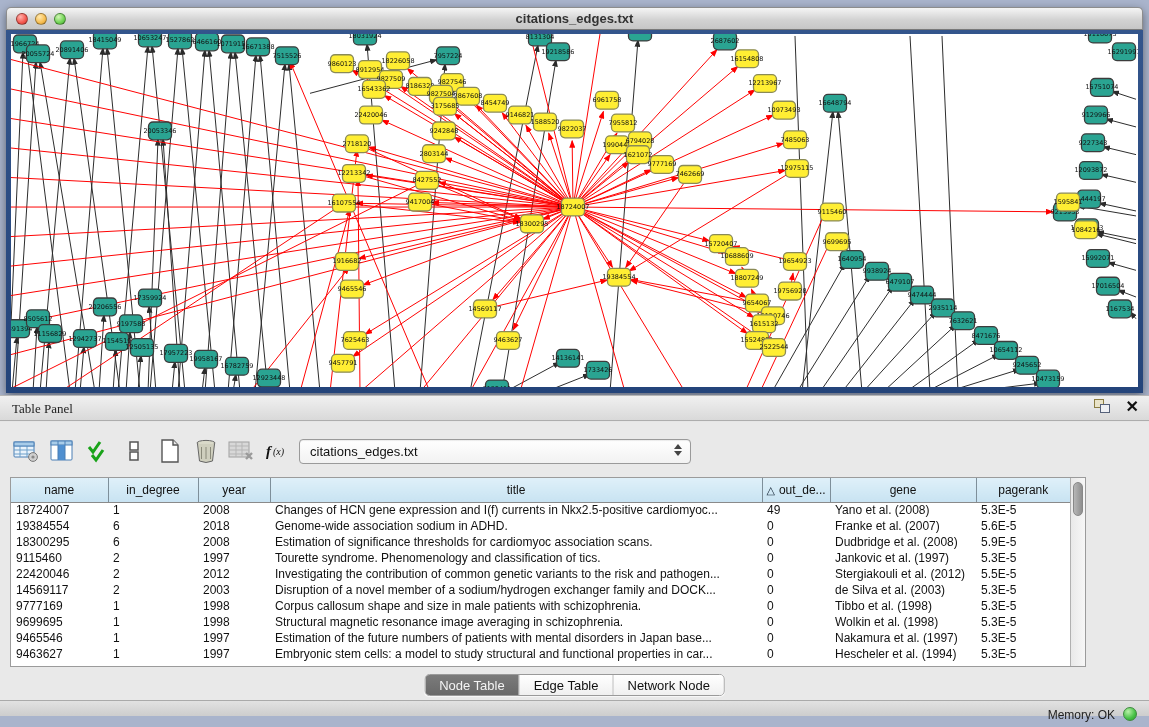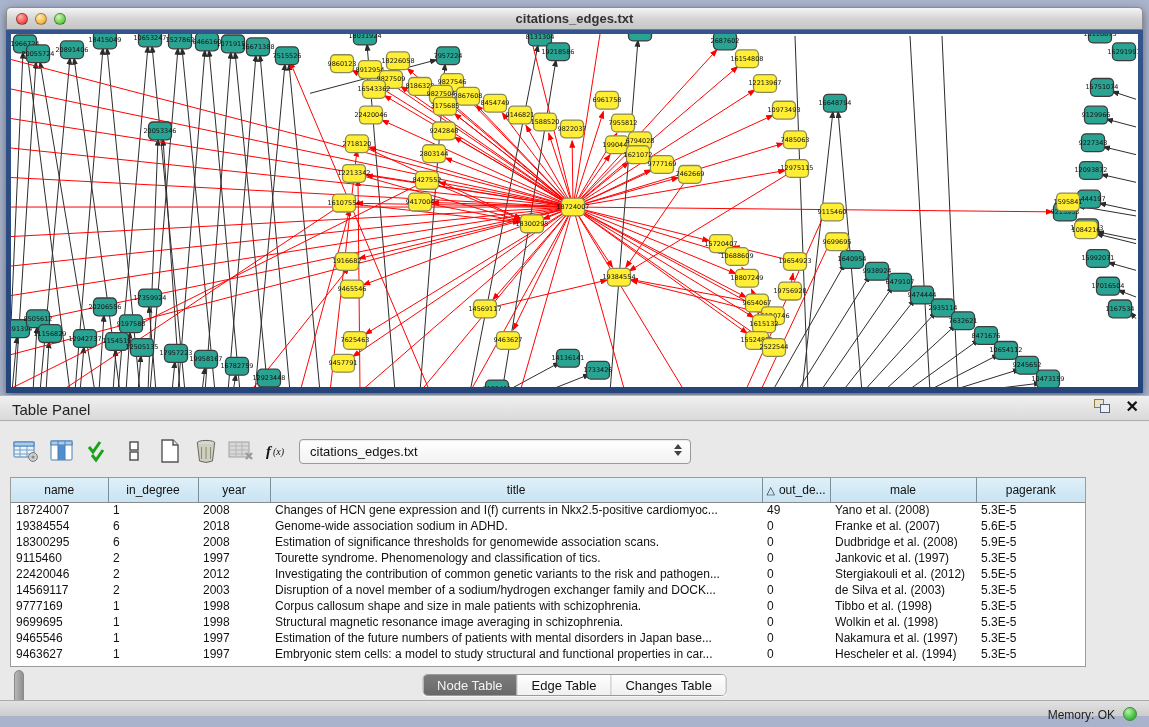--- a/index.html
+++ b/index.html
@@ -21,42 +21,42 @@
   .light.green { background:radial-gradient(circle at 35% 30%, #d2f5b6, #6fd353 60%, #4da235); }
   .view-frame { position:absolute; left:0; top:23px; right:0; bottom:0;
     background:linear-gradient(#33558c,#24447a); padding:4px 5px 6px 5px; }
   .net-canvas { width:100%; height:100%; background:#ffffff; position:relative; overflow:hidden; }
   .net-canvas svg { display:block; width:100%; height:100%; }
 
   
   .table-panel { position:absolute; left:0; top:395px; width:1149px; height:305px; background:#e6e6e6; }
   .panel-header { height:26px; background:linear-gradient(#f0f0f0,#d9d9d9);
     border-top:1px solid #b5b5b5; border-bottom:1px solid #adadad; position:relative; }
-  .panel-title { position:absolute; left:12px; top:5px; font-size:15px; color:#222; }
+  .panel-title { position:absolute; left:12px; top:5px; font-size:13px; color:#222;font-family:Liberation Serif, serif; }
   .panel-hdr-icons { position:absolute; right:10px; top:3px; display:flex; gap:14px; align-items:center; }
   .float-icon { width:18px; height:16px; position:relative; cursor:pointer; }
   .float-icon .sq1 { position:absolute; left:0; top:0; width:10px; height:9px; border:1.5px solid #8b7d43; background:#e9e3c8; }
   .float-icon .sq2 { position:absolute; left:6px; top:5px; width:10px; height:9px; border:1.5px solid #55617a; background:#eef0f4; }
   .close-x { font-size:16px; font-weight:bold; color:#111; line-height:16px; cursor:pointer; }
 
   .panel-body { position:absolute; left:0; top:27px; right:0; bottom:0; background:#e9e9e9; }
   .toolbar { position:absolute; left:10px; top:14px; height:30px; display:flex; align-items:center; gap:4px; }
   .tool-btn { width:32px; height:30px; display:flex; align-items:center; justify-content:center;
     background:transparent; border:none; cursor:pointer; }
   .tool-btn svg { display:block; }
   .combo { margin-left:14px; width:392px; height:25px; background:linear-gradient(#ffffff,#f2f2f2);
     border:1px solid #9a9a9a; border-radius:4px; display:flex; align-items:center;
     padding-left:10px; font-size:13px; color:#111; position:relative; cursor:pointer;
     box-shadow:inset 0 1px 1px rgba(0,0,0,.08); }
   .combo-arrows { position:absolute; right:8px; top:4px; display:flex; flex-direction:column; gap:2px; }
   .combo-arrows .up { width:0; height:0; border-left:4px solid transparent; border-right:4px solid transparent; border-bottom:5px solid #444; }
   .combo-arrows .dn { width:0; height:0; border-left:4px solid transparent; border-right:4px solid transparent; border-top:5px solid #444; }
 
   .table-wrap { position:absolute; left:10px; top:55px; width:1076px; height:190px;
-    background:#ffffff; border:1px solid #9b9b9b; display:flex;flex-direction:column; }
+    background:#ffffff; border:1px solid #9b9b9b; display:flex; }
   .grid { flex:1; overflow:hidden; }
   table { border-collapse:collapse; width:100%; table-layout:fixed; }
   thead th { height:24px; background:linear-gradient(#dff0f9,#c8e3f2);
     border-right:1px solid #7e8f9a; border-bottom:1px solid #8a8a8a;
     font-size:12px; font-weight:normal; color:#111; text-align:center; overflow:hidden; white-space:nowrap; }
   thead th:last-child { border-right:none; }
   tbody td { height:16px; font-size:12px; color:#111; padding:0 2px 0 5px;
     white-space:nowrap; overflow:hidden; }
   .sort-tri { display:inline-block; margin-right:4px; font-size:11px; color:#123; }
   .vscroll { width:15px; background:linear-gradient(90deg,#e9e9e9,#f7f7f7); border-left:1px solid #b0b0b0; position:relative; }
@@ -814,21 +814,21 @@
               <col style="width:146px">
               <col>
           </colgroup>
           <thead>
               <tr id="thead-row">
                 <th>name</th>
                 <th>in_degree</th>
                 <th>year</th>
                 <th>title</th>
                 <th><span class="sort-tri">△</span>out_de...</th>
-                <th>male</th>
+                <th>gene</th>
                 <th>pagerank</th>
               </tr>
             </thead>
           <tbody id="tbody">
               <tr>
                 <td>18724007</td>
                 <td>1</td>
                 <td>2008</td>
                 <td>Changes of HCN gene expression and I(f) currents in Nkx2.5-positive cardiomyoc...</td>
                 <td>49</td>
@@ -841,21 +841,21 @@
                 <td>2018</td>
                 <td>Genome-wide association sodium in ADHD.</td>
                 <td>0</td>
                 <td>Franke et al. (2007)</td>
                 <td>5.6E-5</td>
               </tr>
               <tr>
                 <td>18300295</td>
                 <td>6</td>
                 <td>2008</td>
-                <td>Estimation of significance thresholds for genomewide association scans.</td>
+                <td>Estimation of significance thresholds for cardiomyoc association scans.</td>
                 <td>0</td>
                 <td>Dudbridge et al. (2008)</td>
                 <td>5.9E-5</td>
               </tr>
               <tr>
                 <td>9115460</td>
                 <td>2</td>
                 <td>1997</td>
                 <td>Tourette syndrome. Phenomenology and classification of tics.</td>
                 <td>0</td>
@@ -920,21 +920,21 @@
         </table>
       </div>
       <div class="vscroll">
         <div class="vthumb"></div>
       </div>
     </div>
 
     <div class="segmented" id="segmented">
         <span class="seg active">Node Table</span>
         <span class="seg">Edge Table</span>
-        <span class="seg">Changes Table</span>
+        <span class="seg">Network Node</span>
       </div>
   </div>
 </div>
 
 <div class="status-bar">
   <span class="mem">Memory: OK</span>
   <span class="mem-dot"></span>
 </div>
 
 </body></html>

